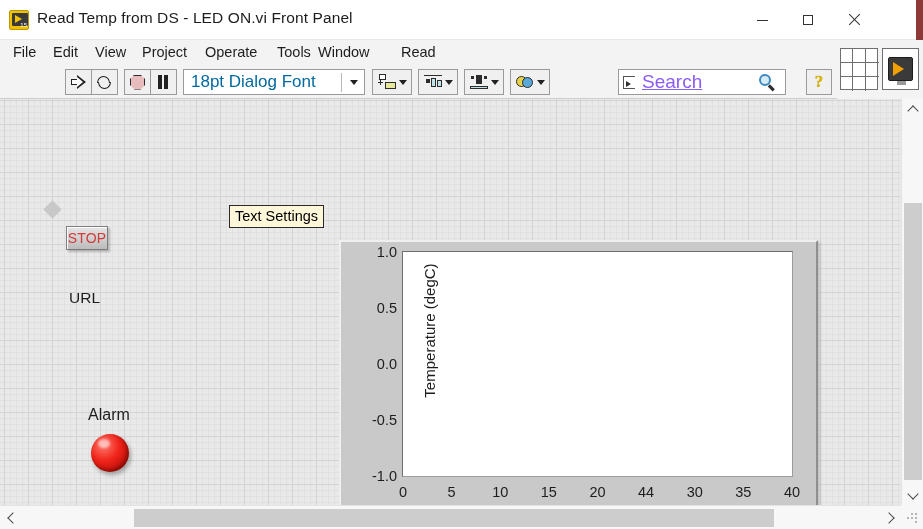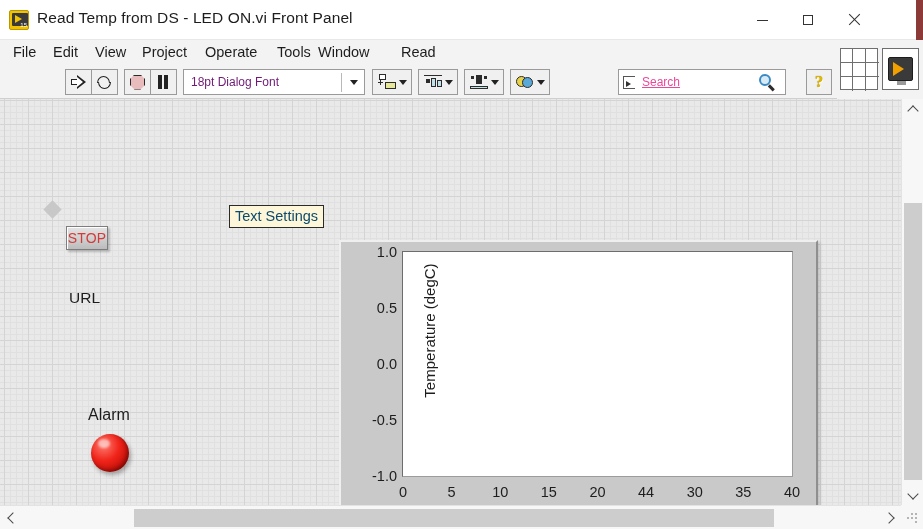--- a/index.html
+++ b/index.html
@@ -117,21 +117,21 @@
   .ic-pause i { position: absolute; top: 0; width: 4px; height: 14px; background: #222; }
   .ic-pause i:nth-child(1) { left: 2px; }
   .ic-pause i:nth-child(2) { left: 8px; }
 
   .fontbox {
     position: absolute; top: 4px; height: 26px;
     border: 1px solid #9a9a9a; background: #fff;
     display: flex; align-items: center;
   }
   .fontbox .lbl {
-    padding-left: 7px; font-size: 12px; color: #701a75; white-space: nowrap;
+    padding-left: 7px; font-size: 17px; color: #0369a1; white-space: nowrap;
   }
   .fontbox .divd { position: absolute; right: 22px; top: 3px; width: 1px; height: 19px; background: #b8b8b8; }
   .caret { width: 0; height: 0; border-left: 4.5px solid transparent;
     border-right: 4.5px solid transparent; border-top: 5px solid #222; }
   .fontbox .car { position: absolute; right: 6px; top: 10px; }
 
   .align-grp {
     position: absolute; top: 4px; height: 26px; width: 40px;
     border: 1px solid #9a9a9a; background: #f0f0f0;
     display: flex; align-items: center; justify-content: center; gap: 2px;
@@ -143,21 +143,21 @@
     position: absolute; top: 4px; height: 26px; width: 168px;
     border: 1px solid #9a9a9a; background: #fff; display: flex; align-items: center;
   }
   .searchbox .sm {
     width: 12px; height: 13px; margin-left: 4px;
     border: 1px solid #555; border-right: none; position: relative; background: #fff;
   }
   .searchbox .sm:after { content: ""; position: absolute; left: 2px; top: 4px;
     width: 0; height: 0; border-left: 5px solid #333;
     border-top: 3.5px solid transparent; border-bottom: 3.5px solid transparent; }
-  .searchbox .ph { margin-left: 7px; font-size: 12px; color: #ec4899; text-decoration: underline; }
+  .searchbox .ph { margin-left: 7px; font-size: 19px; color: #8b5cf6; text-decoration: underline; }
   .mag { position: absolute; right: 9px; top: 4px; width: 17px; height: 17px; }
   .mag .ring { position: absolute; left: 0; top: 0; width: 12px; height: 12px;
     border: 2px solid #3c8ac4; border-radius: 50%; background: #d7ebf7; }
   .mag .hdl { position: absolute; left: 10px; top: 10px; width: 7px; height: 2.5px;
     background: #2c2c2c; transform: rotate(45deg); transform-origin: left center; }
 
   .helpbtn {
     position: absolute; top: 4px; height: 26px; width: 26px;
     border: 1px solid #9a9a9a; background: #f0f0f0;
     display: flex; align-items: center; justify-content: center;
@@ -215,21 +215,21 @@
     border: 1px solid #7d7d7d;
     box-shadow: inset 1px 1px 0 #fff, 2px 2px 2px rgba(0,0,0,0.22);
     display: flex; align-items: center; justify-content: center;
     font-size: 14px; color: #d33a3a; font-weight: 500; letter-spacing: 0.2px;
   }
 
   
   .tooltip {
     position: absolute; left: 229px; top: 106px;
     background: #fdf6d8; border: 1px solid #2a2a2a;
-    padding: 2px 5px 3px 5px; font-size: 14.5px; color: #0c4a6e;
+    padding: 2px 5px 3px 5px; font-size: 14.5px; color: #000000;
     white-space: nowrap;
   }
 
   
   .url-label {
     position: absolute; left: 69px; top: 190px; font-size: 15.5px; color: #1d1d1d;
   }
   .url-field {
     position: absolute; left: 69px; top: 216px; width: 236px; height: 38px;
     background: #fefefe;

